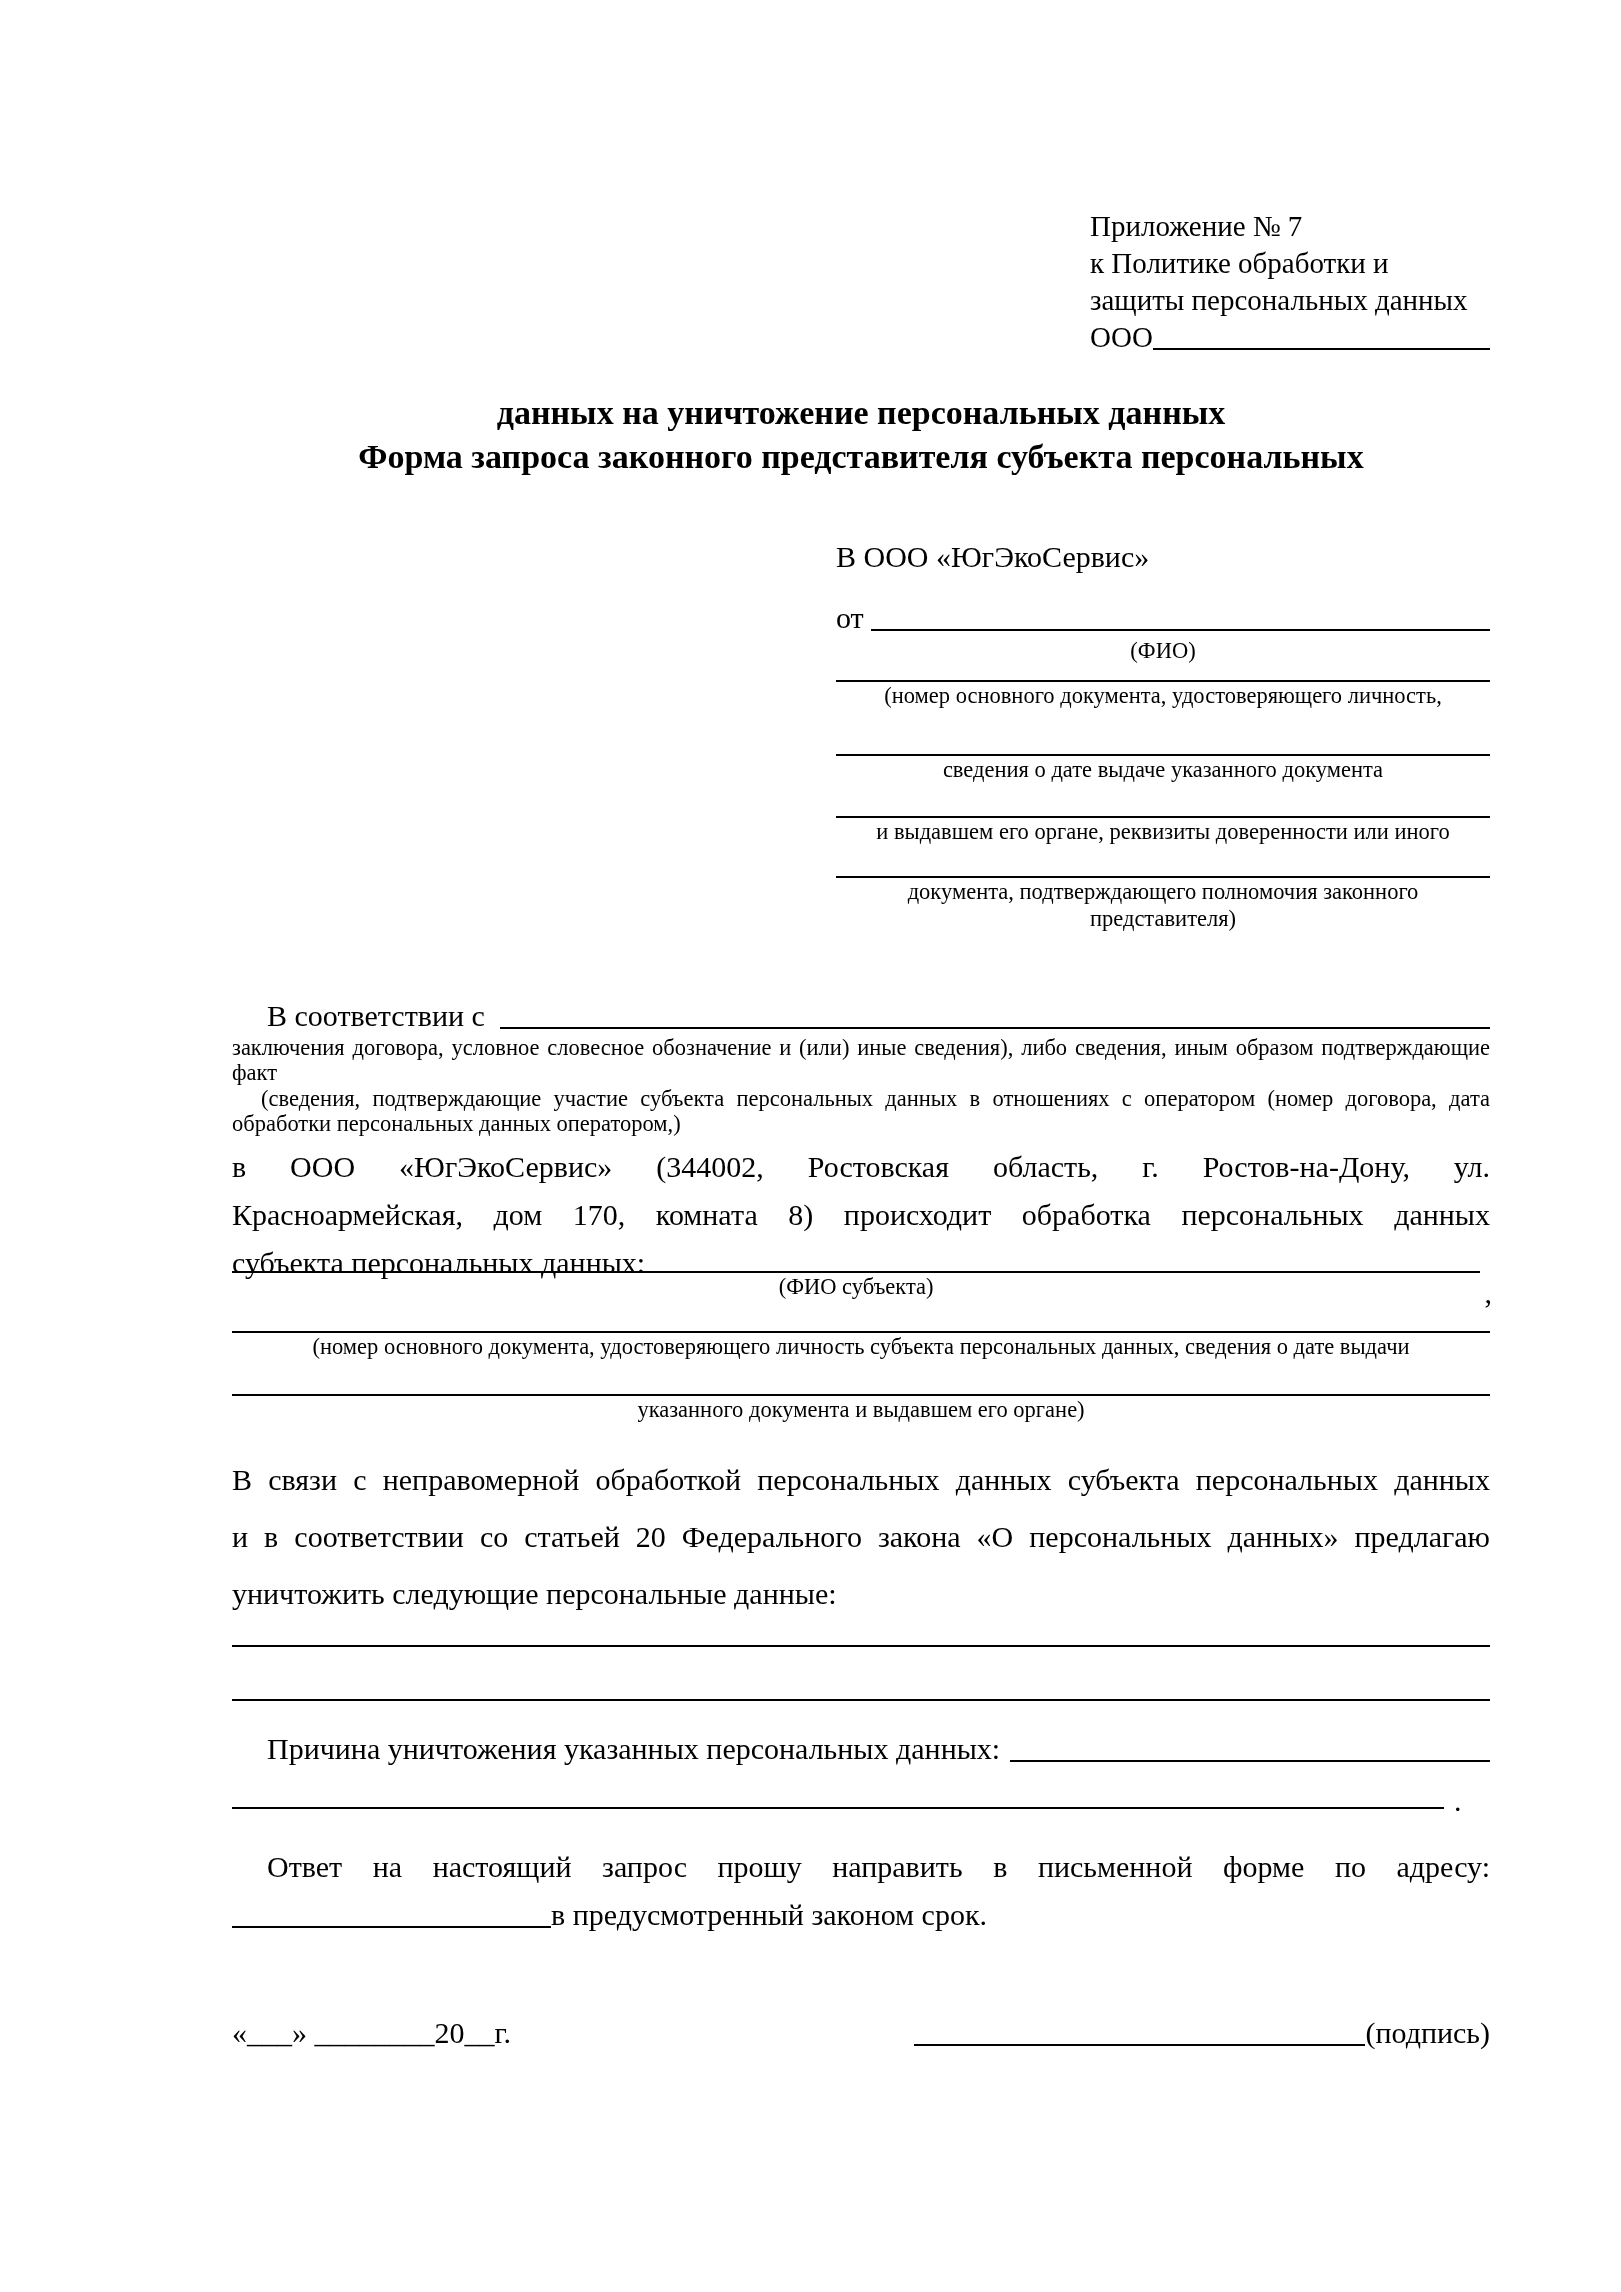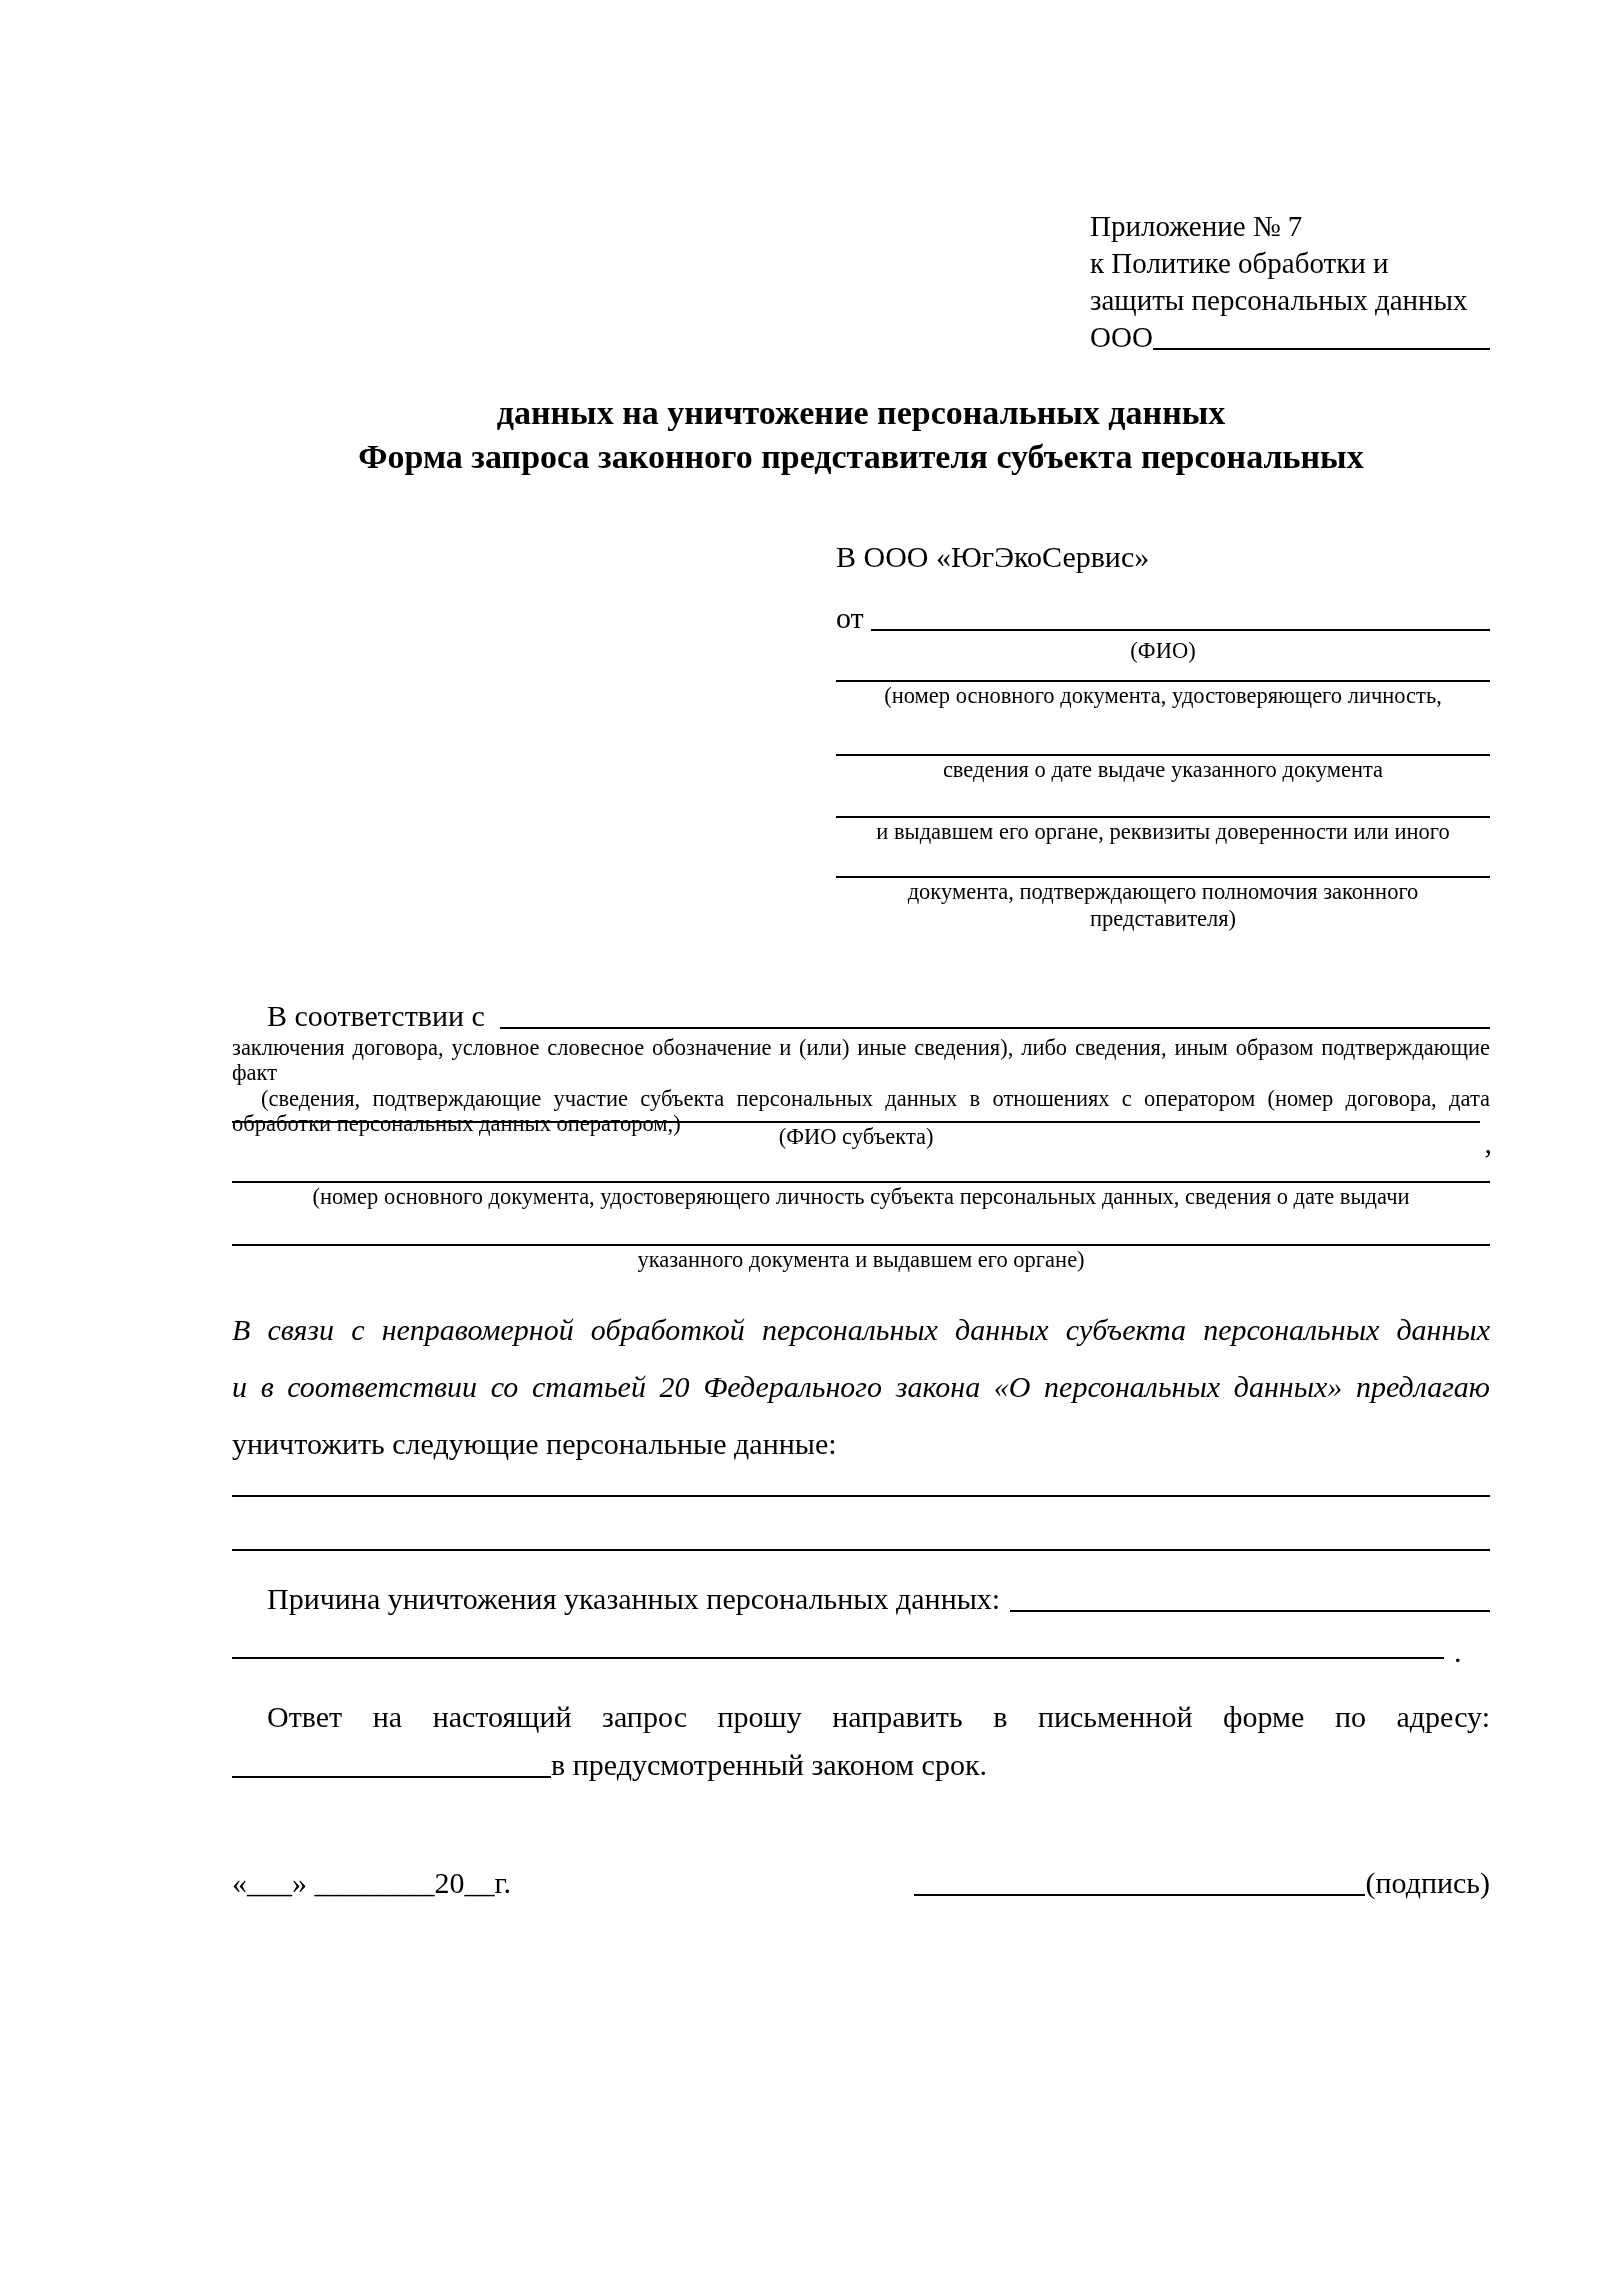--- a/index.html
+++ b/index.html
@@ -52,21 +52,21 @@
   .para .p-line { text-align: justify; text-align-last: justify; }
   .para .p-last { text-align: left; text-align-last: left; }
   .operator { margin-top: 5.9px; }
 
   .field.s1 { position: relative; margin-top: -15.7px; margin-right: 9.8px; }
   .field.s1 .comma { position: absolute; right: -11.8px; bottom: -7.8px; line-height: 30px; }
   .field.s2 { margin-top: 31px; }
   .field.s3 { margin-top: 33px; }
 
   .unlawful { margin-top: 28px; line-height: 57px; }
-  .unlawful .p-line { text-align: justify; text-align-last: justify; font-style: italic; }
+  .unlawful .p-line { text-align: justify; text-align-last: justify; }
   .unlawful .p-last { text-align: left; text-align-last: left; }
 
   .blank1 { margin-top: 22.5px; }
   .blank2 { margin-top: 52px; }
 
   .reason-row { margin-top: 28px; text-align: center; }
   .reason-row .lbl { margin-left: 35px; }
   .reason-row .fill { margin-left: 9.8px; }
   .reason-end { position: relative; margin-top: 39px; margin-right: 46px; }
   .reason-end .period { position: absolute; right: -17.6px; bottom: -7.8px; line-height: 30px; }
@@ -131,20 +131,25 @@
       <span class="lbl">В соответствии с </span>
       <span class="fill"></span>
     </div>
     <div class="note">
       <div class="n-line">заключения договора, условное словесное обозначение и (или) иные сведения), либо сведения, иным образом подтверждающие факт</div>
       <div class="n-line n-first">(сведения, подтверждающие участие субъекта персональных данных в отношениях с оператором (номер договора, дата</div>
       <div class="n-last">обработки персональных данных оператором,)</div>
     </div>
   </section>
 
+  <section class="para operator">
+    <div class="p-line">в ООО «ЮгЭкоСервис» (344002, Ростовская область, г. Ростов-на-Дону, ул.</div>
+    <div class="p-line">Красноармейская, дом 170, комната 8) происходит обработка персональных данных</div>
+    <div class="p-last">субъекта персональных данных:</div>
+  </section>
 
   <section>
     <div class="field s1">
       <div class="hr-line"></div>
       <span class="comma">,</span>
       <div class="cap">(ФИО субъекта)</div>
     </div>
     <div class="field s2">
       <div class="hr-line"></div>
       <div class="cap">(номер основного документа, удостоверяющего личность субъекта персональных данных, сведения о дате выдачи</div>

